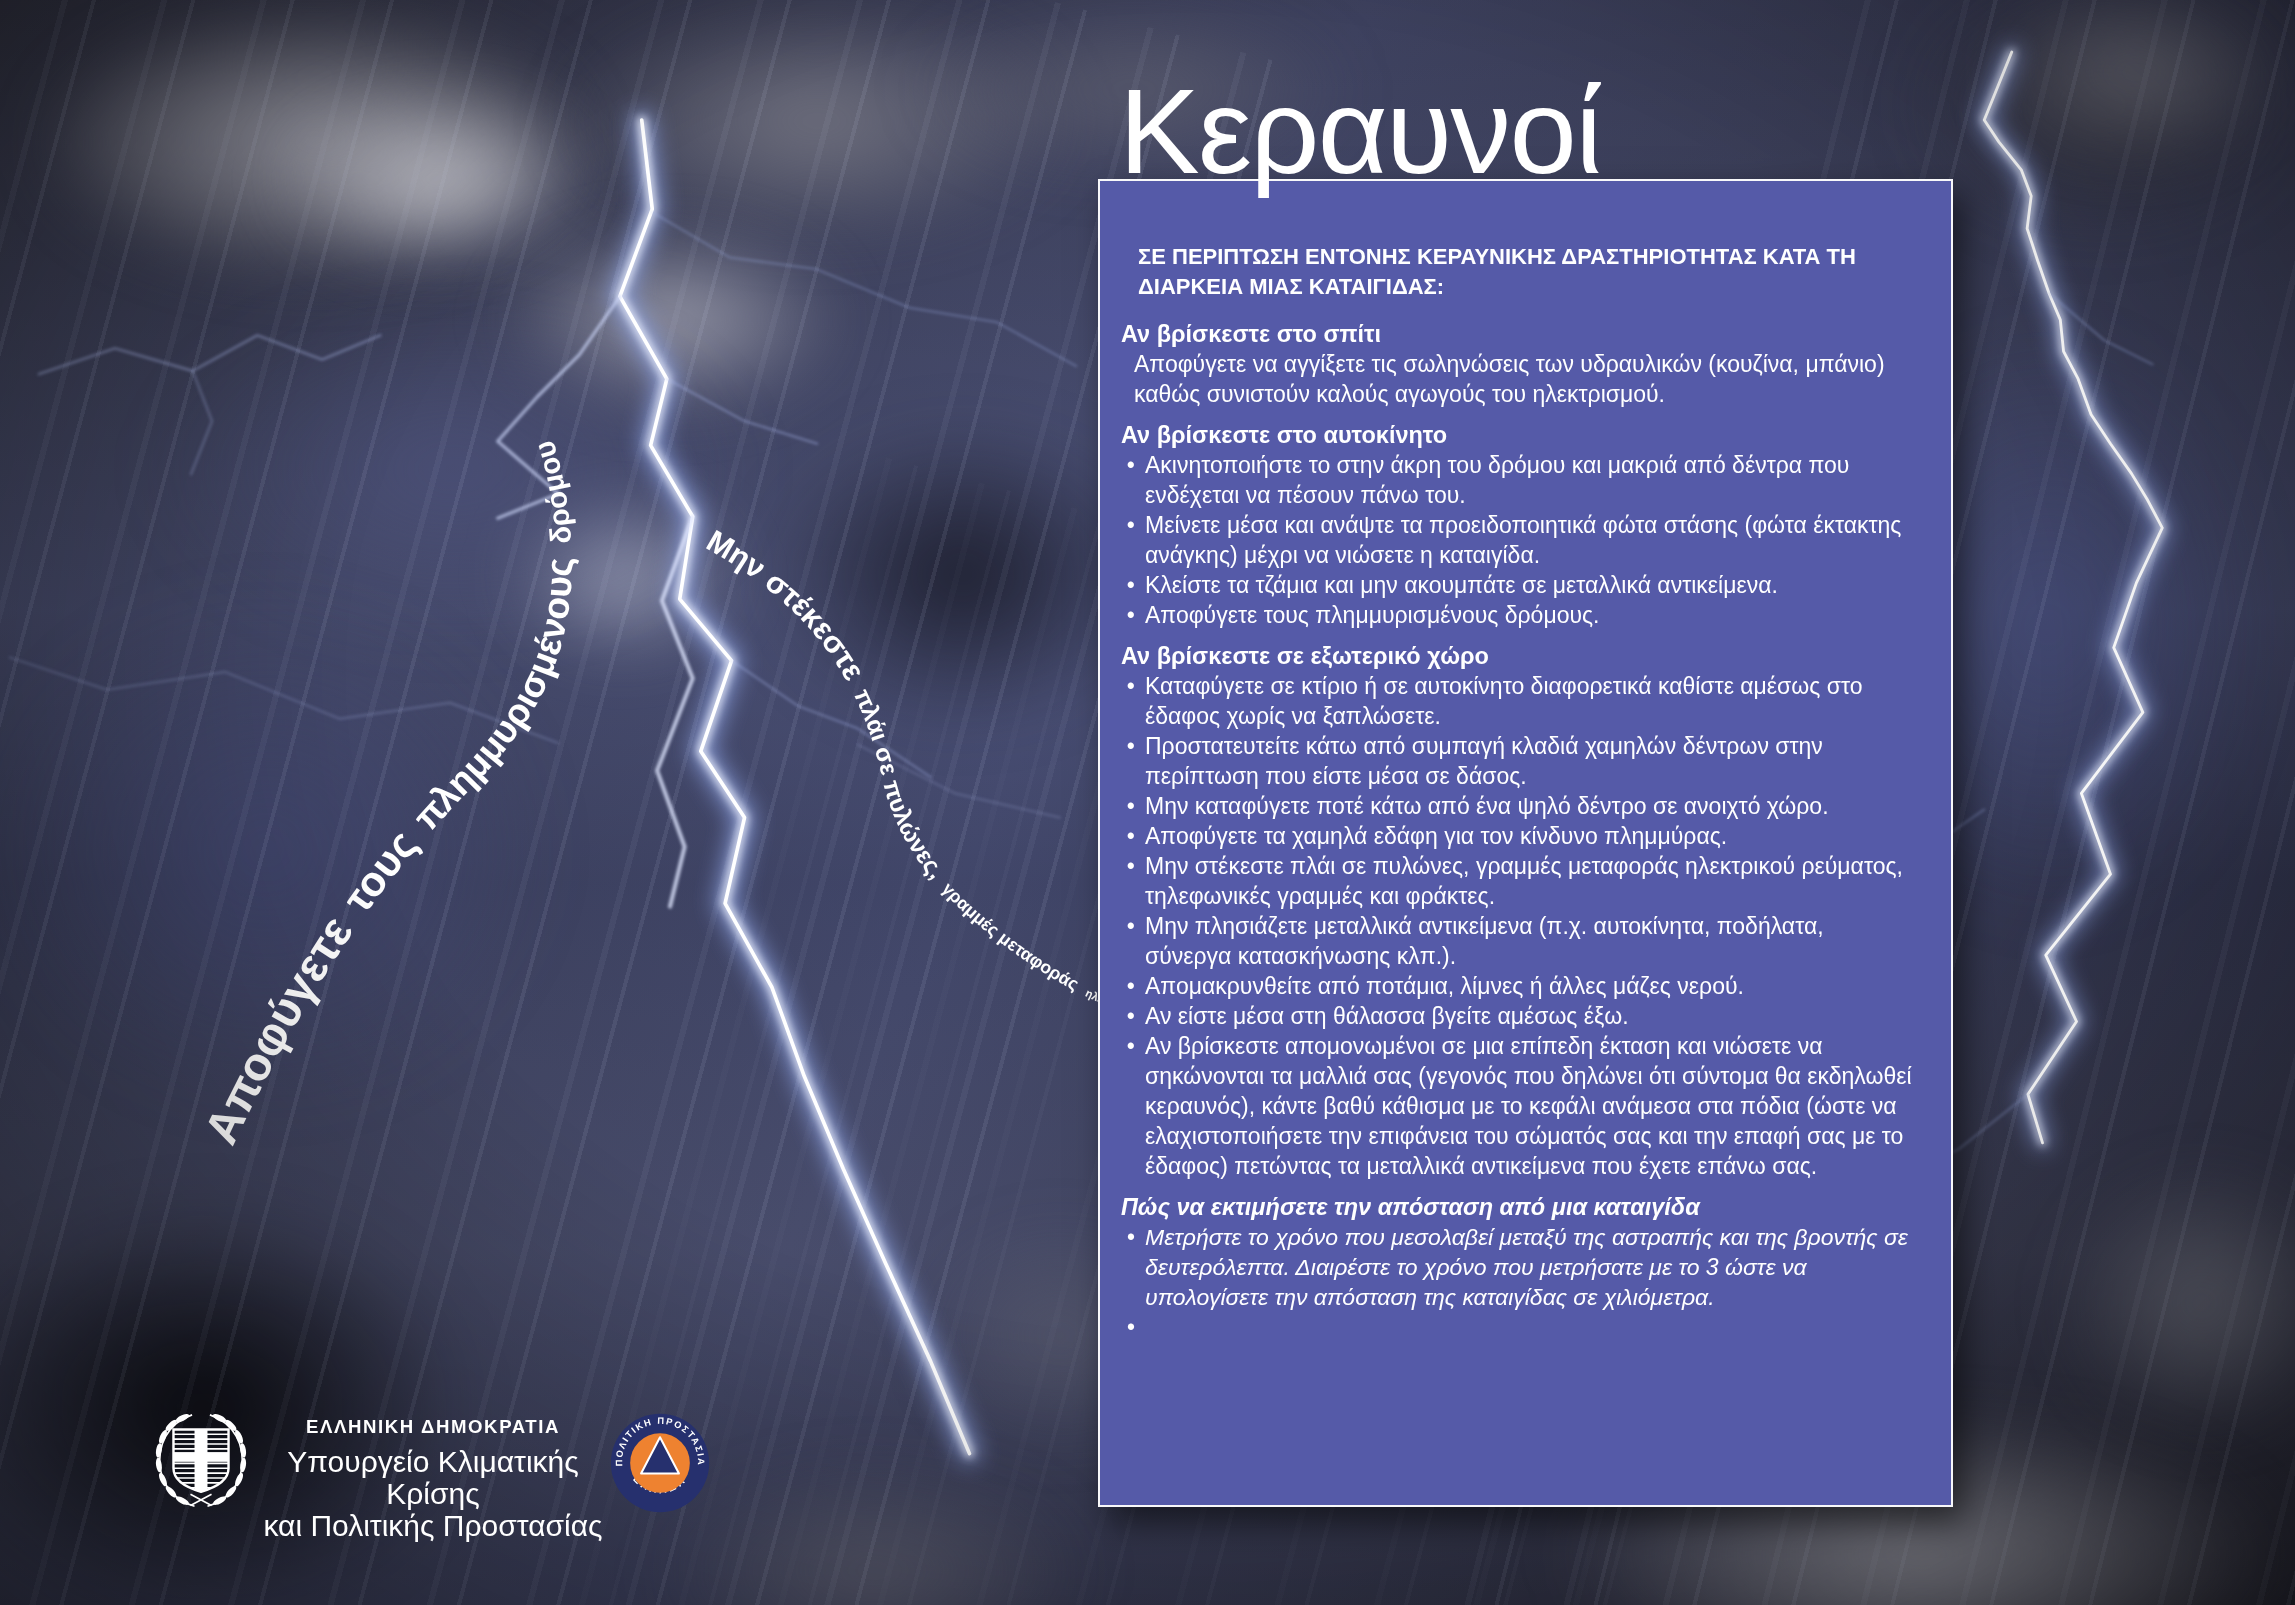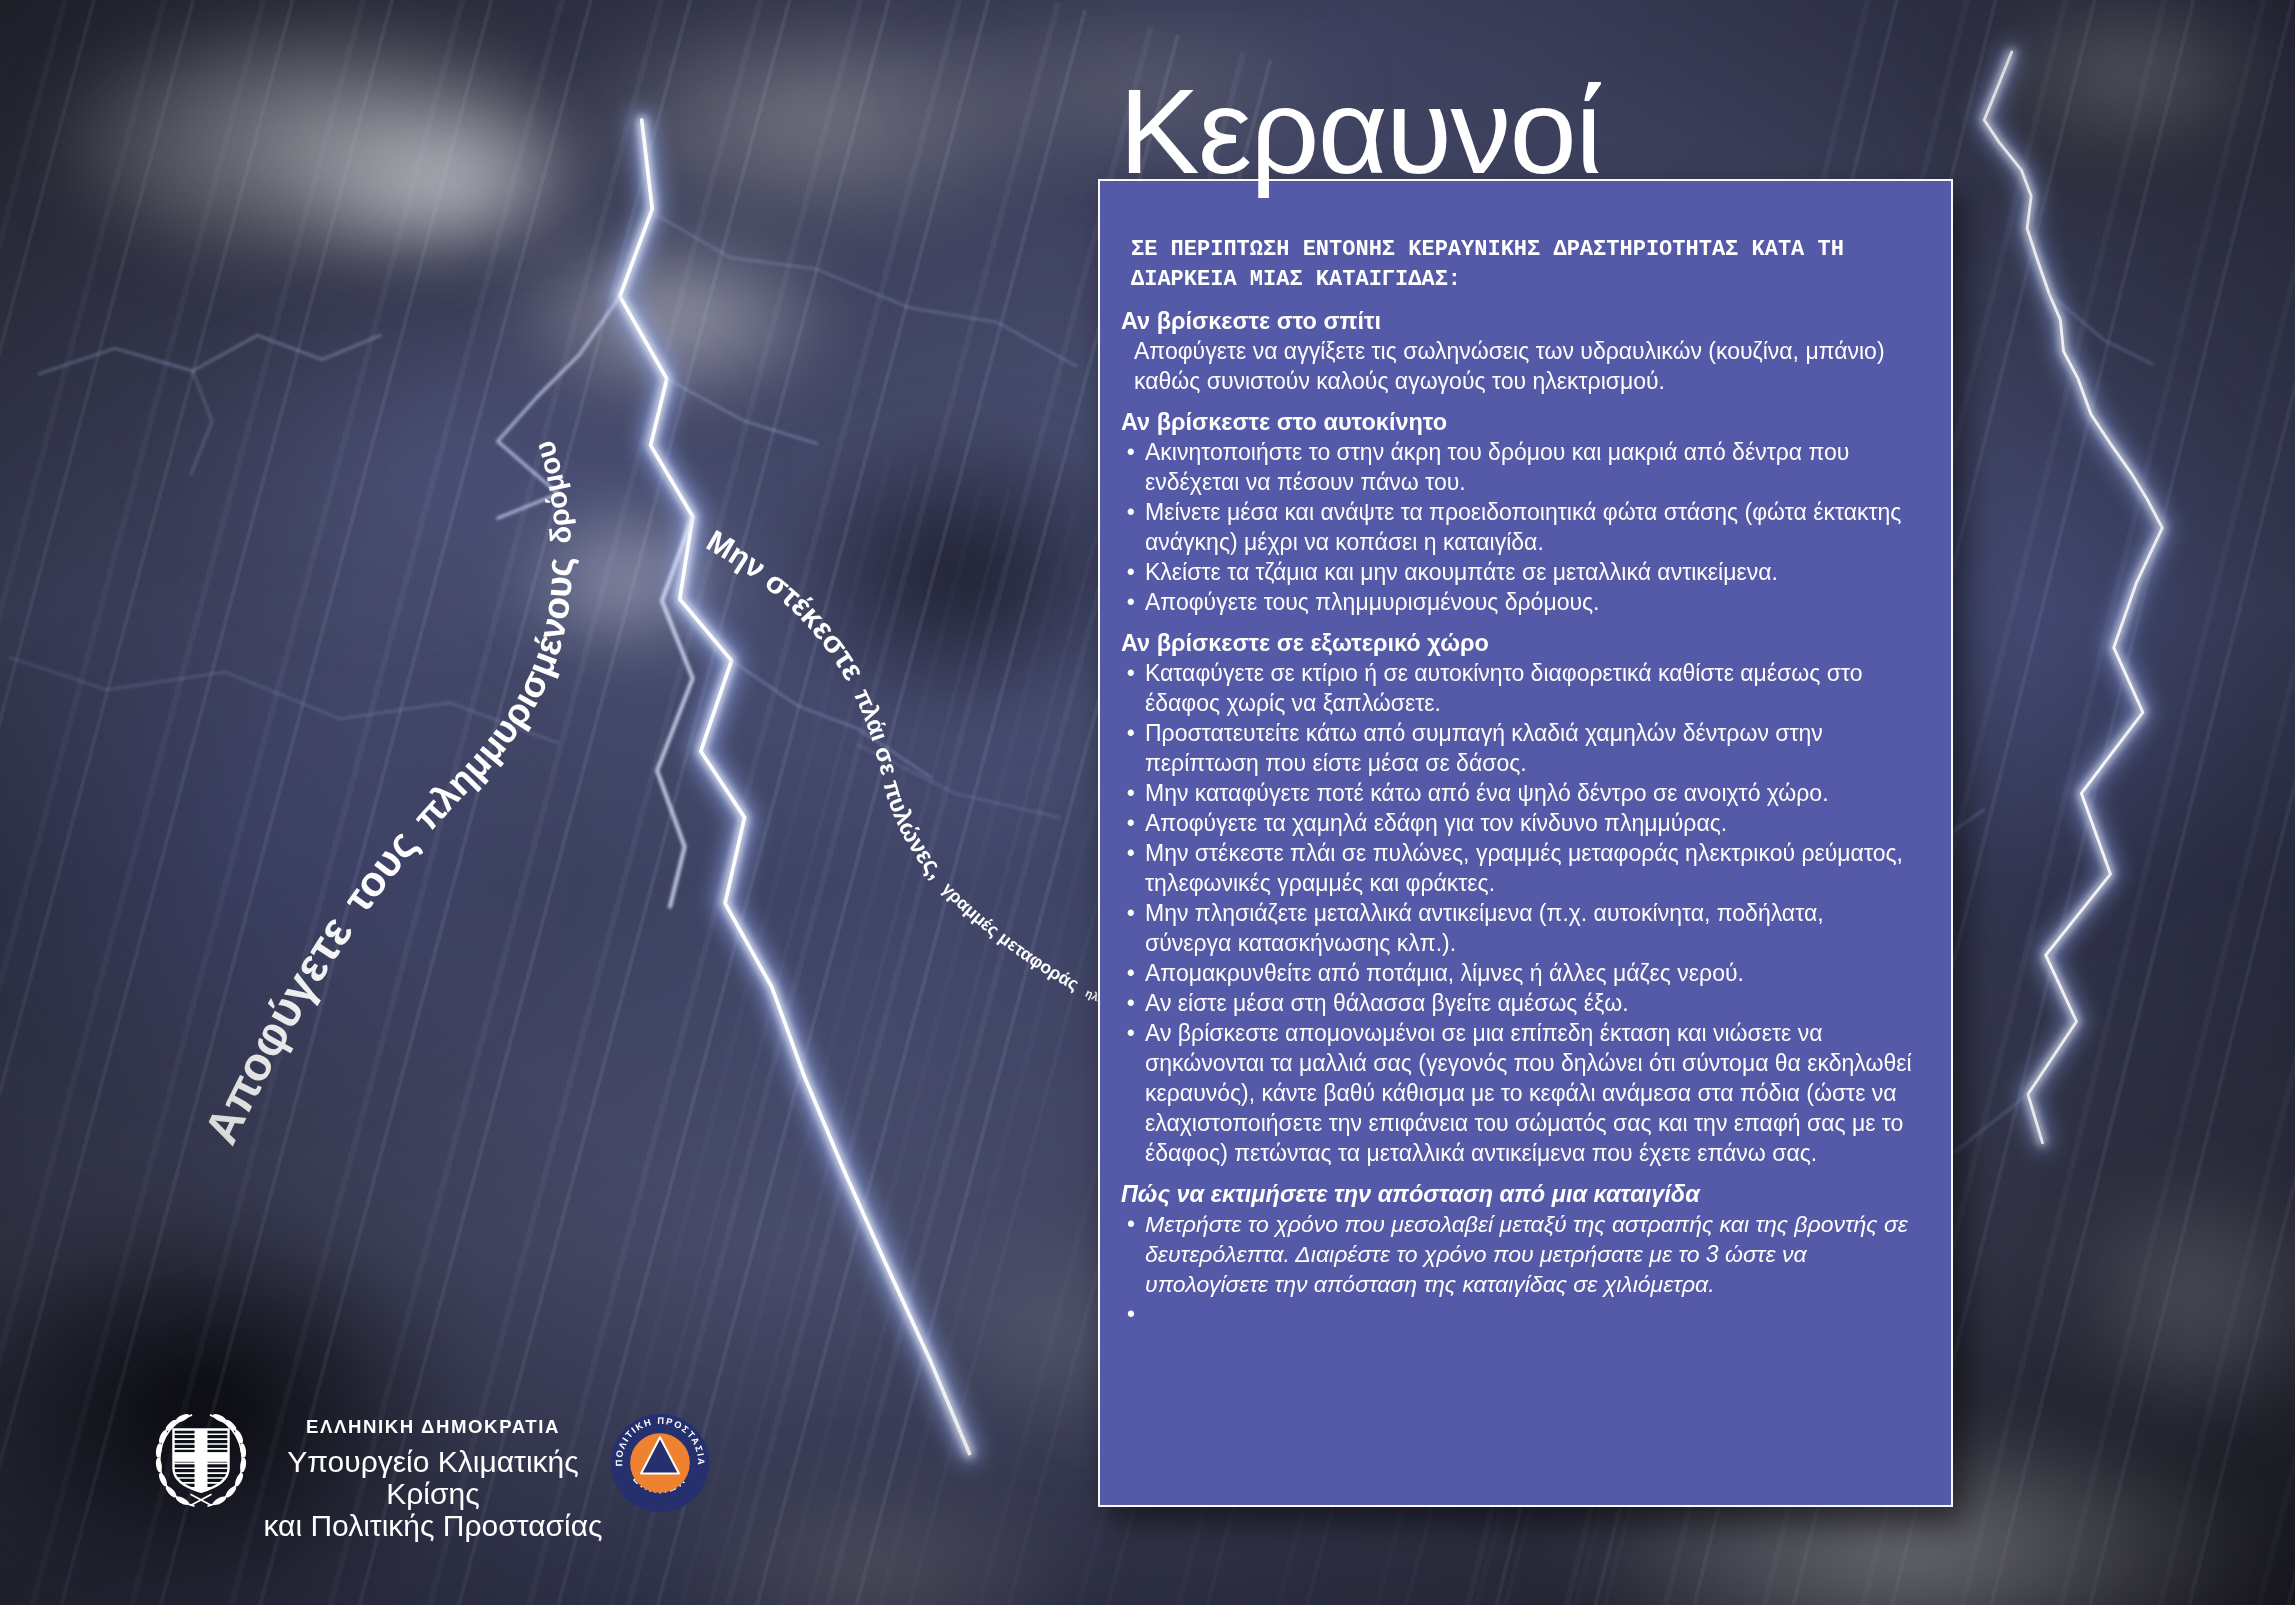--- a/index.html
+++ b/index.html
@@ -42,21 +42,21 @@
     background:radial-gradient(ellipse at 52% 42%,transparent 50%,rgba(0,0,0,.42) 100%);}
   
   .title{position:absolute;left:1119px;top:71px;margin:0;z-index:7;
     font-size:121px;font-weight:normal;letter-spacing:-1.6px;line-height:1;color:var(--title-color,#fff);}
   
   .panel{position:absolute;left:1098px;top:179px;width:855px;height:1328px;z-index:6;
     box-sizing:border-box;border:2.4px solid var(--panel-border,#f8f8fa);
     background:var(--panel-bg,#555aa8);
     box-shadow:11.3px 14.6px 32px rgba(0,0,0,.55);
     padding:44px 36px 14.6px 21px;line-height:30px;font-size:23px;}
-  .intro{margin:10px;font-weight:bold;font-size:22px;font-family:Liberation Mono, monospace;}
+  .intro{margin:17px;font-weight:bold;font-size:22px;}
   .section{margin-top:11px;}
   .sec-heading{font-weight:bold;font-size:23.5px;}
   .sec-para{padding-left:13px;}
   .sec-list{list-style:none;margin:0;padding:0;}
   .sec-list li{position:relative;padding-left:24px;}
   .sec-list li .dot{position:absolute;left:5.7px;}
   .section.italic .sec-heading,.section.italic li{font-style:italic;}
   
   .footer{position:absolute;left:16px;top:1376px;width:809px;height:230px;z-index:7;}
   .emblem{position:absolute;left:134px;top:34px;}
@@ -164,21 +164,21 @@
     <p class="intro">ΣΕ ΠΕΡΙΠΤΩΣΗ ΕΝΤΟΝΗΣ ΚΕΡΑΥΝΙΚΗΣ ΔΡΑΣΤΗΡΙΟΤΗΤΑΣ ΚΑΤΑ ΤΗ ΔΙΑΡΚΕΙΑ ΜΙΑΣ ΚΑΤΑΙΓΙΔΑΣ:</p>
     <div class="sections">
         <div class="section">
           <div class="sec-heading">Αν βρίσκεστε στο σπίτι</div>
           <div class="sec-para">Αποφύγετε να αγγίξετε τις σωληνώσεις των υδραυλικών (κουζίνα, μπάνιο) καθώς συνιστούν καλούς αγωγούς του ηλεκτρισμού.</div>
         </div>
         <div class="section">
           <div class="sec-heading">Αν βρίσκεστε στο αυτοκίνητο</div>
           <ul class="sec-list">
             <li><span class="dot">•</span><span>Ακινητοποιήστε το στην άκρη του δρόμου και μακριά από δέντρα που ενδέχεται να πέσουν πάνω του.</span></li>
-            <li><span class="dot">•</span><span>Μείνετε μέσα και ανάψτε τα προειδοποιητικά φώτα στάσης (φώτα έκτακτης ανάγκης) μέχρι να κοπάσει η καταιγίδα.</span></li>
+            <li><span class="dot">•</span><span>Μείνετε μέσα και ανάψτε τα προειδοποιητικά φώτα στάσης (φώτα έκτακτης ανάγκης) μέχρι να νιώσετε η καταιγίδα.</span></li>
             <li><span class="dot">•</span><span>Κλείστε τα τζάμια και μην ακουμπάτε σε μεταλλικά αντικείμενα.</span></li>
             <li><span class="dot">•</span><span>Αποφύγετε τους πλημμυρισμένους δρόμους.</span></li>
           </ul>
         </div>
         <div class="section">
           <div class="sec-heading">Αν βρίσκεστε σε εξωτερικό χώρο</div>
           <ul class="sec-list">
             <li><span class="dot">•</span><span>Καταφύγετε σε κτίριο ή σε αυτοκίνητο διαφορετικά καθίστε αμέσως στο έδαφος χωρίς να ξαπλώσετε.</span></li>
             <li><span class="dot">•</span><span>Προστατευτείτε κάτω από συμπαγή κλαδιά χαμηλών δέντρων στην περίπτωση που είστε μέσα σε δάσος.</span></li>
             <li><span class="dot">•</span><span>Μην καταφύγετε ποτέ κάτω από ένα ψηλό δέντρο σε ανοιχτό χώρο.</span></li>

